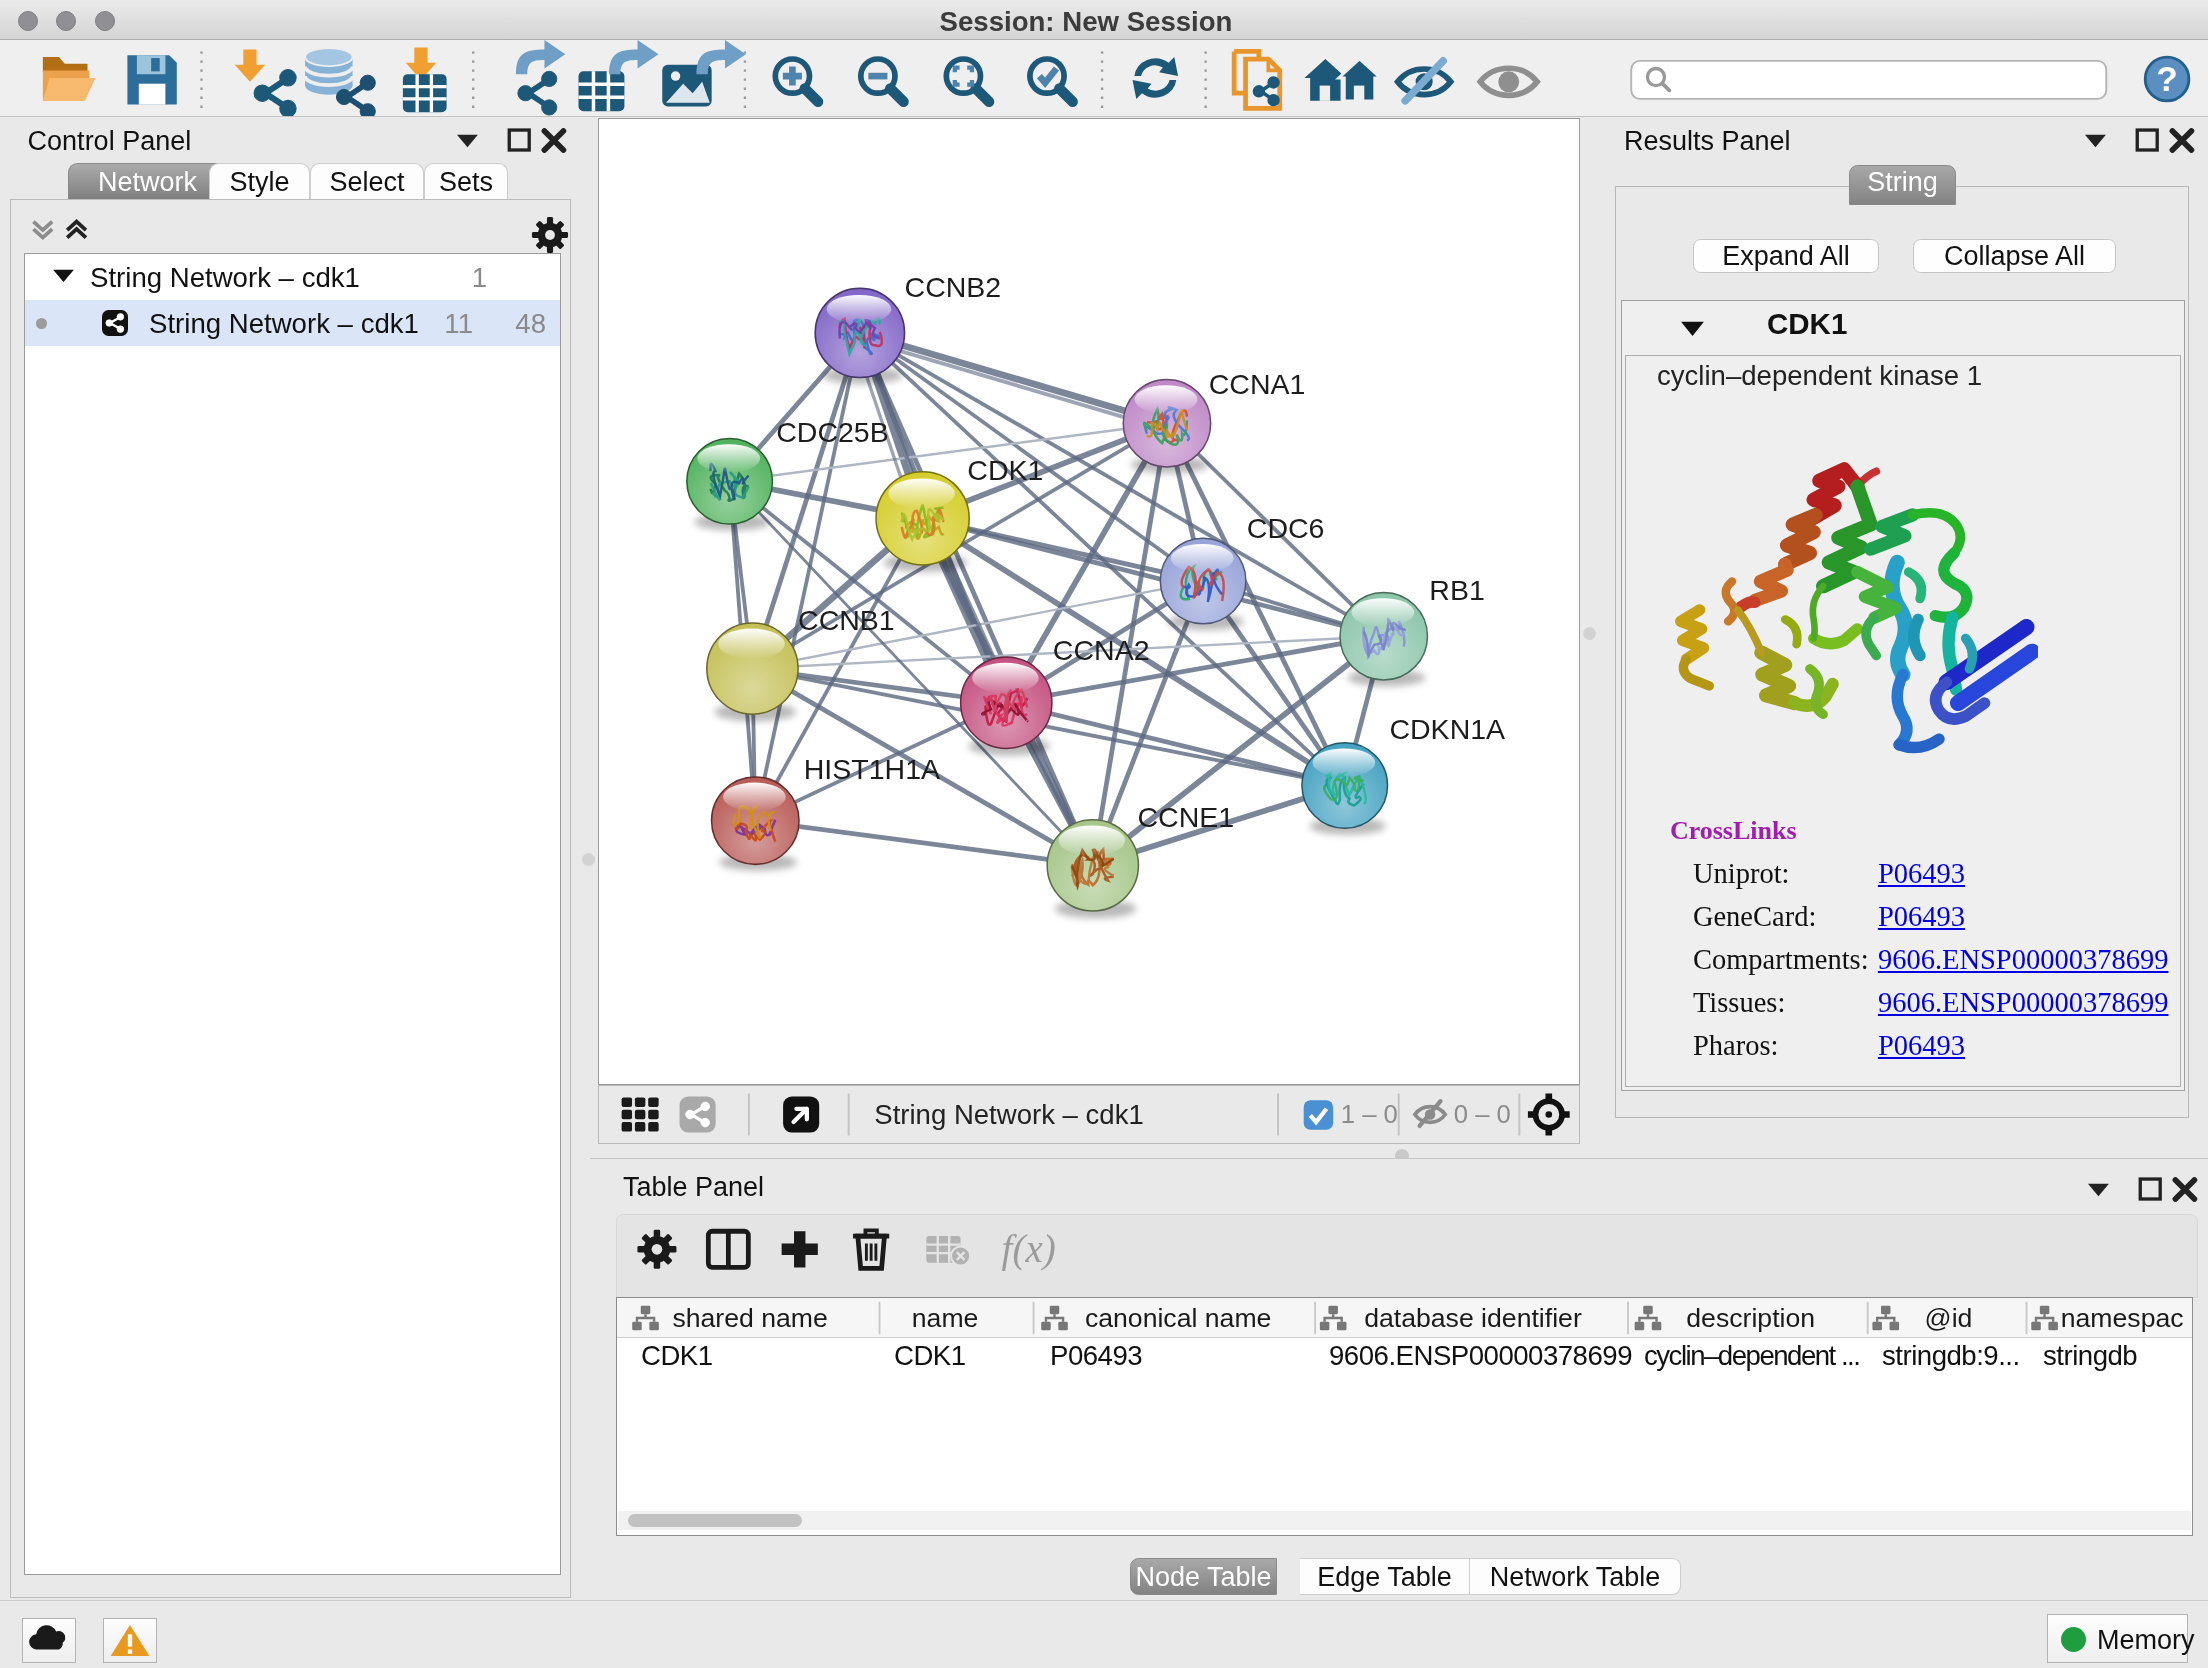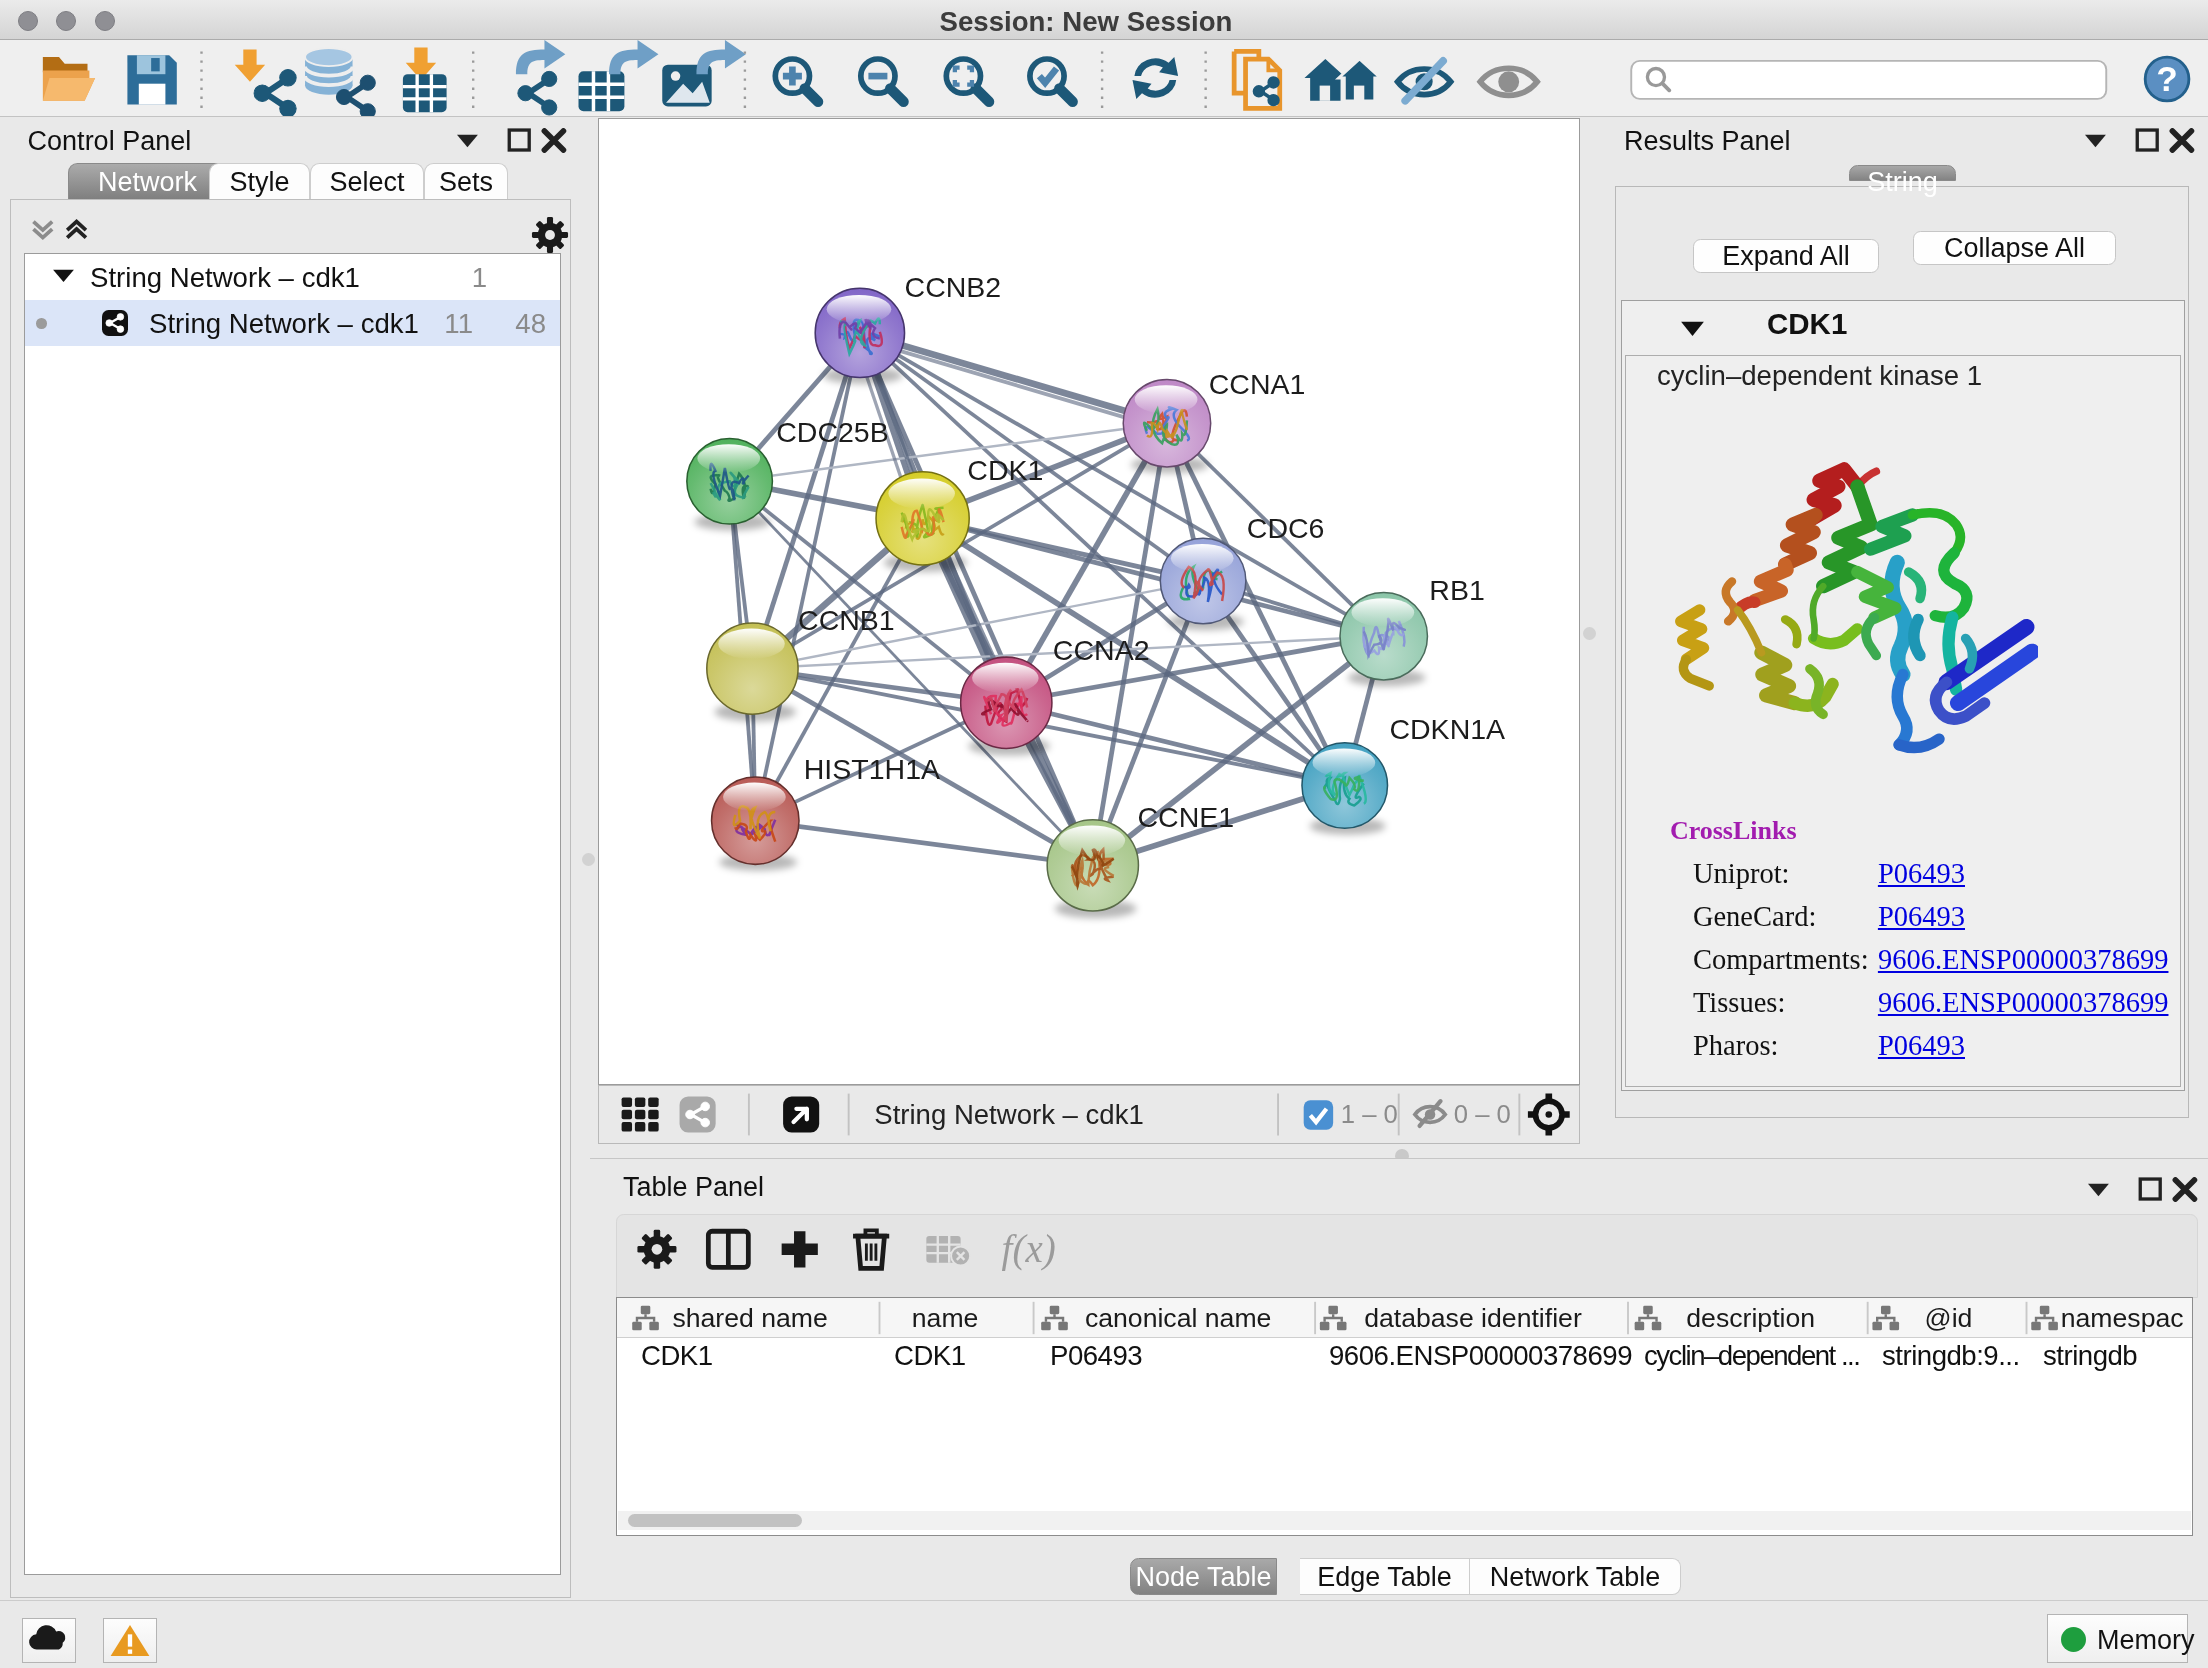--- a/index.html
+++ b/index.html
@@ -530,24 +530,24 @@
 <div class="abs" style="left:1598px;top:117px;width:611px;height:1041px;background:#e9e9e9;">
 <div class="abs" style="left:26px;top:8.6px;font-size:27px;color:#111;">Results Panel</div>
   <svg class="abs" style="left:487px;top:11.4px;" width="114" height="25" viewBox="0 0 120 26">
     <path d="M0,7 L22,7 L11,20 Z" fill="#222"></path>
     <rect x="55" y="2" width="21" height="21" fill="none" stroke="#222" stroke-width="3.5"></rect>
     <path d="M92,3 L112,23 M112,3 L92,23" stroke="#222" stroke-width="6" stroke-linecap="round"></path>
   </svg>
 
   <div class="abs" style="left:17px;top:69px;width:574px;height:932px;background:#e9e9e9;border:1px solid #b8b8b8;box-sizing:border-box;"></div>
 
-  <div class="abs" style="left:251px;top:48px;width:107px;height:16px;background:linear-gradient(#a8a8a8,#838383);border:1px solid #8a8a8a;border-radius:8.6px 8.6px 0 0;color:#fff;font-size:27px;text-align:center;line-height:33px;box-sizing:border-box;">String</div>
+  <div class="abs" style="left:251px;top:48px;width:107px;height:40px;background:linear-gradient(#a8a8a8,#838383);border:1px solid #8a8a8a;border-radius:8.6px 8.6px 0 0;color:#fff;font-size:27px;text-align:center;line-height:33px;box-sizing:border-box;">String</div>
 
   <div class="abs" style="left:95px;top:122px;width:186px;height:34px;background:#fefefe;border:1px solid #c6c6c6;border-radius:7.6px;font-size:27px;color:#111;text-align:center;line-height:32px;box-sizing:border-box;">Expand All</div>
-  <div class="abs" style="left:315px;top:114px;width:203px;height:34px;background:#fefefe;border:1px solid #c6c6c6;border-radius:7.6px;font-size:27px;color:#111;text-align:center;line-height:32px;box-sizing:border-box;">Collapse All</div>
+  <div class="abs" style="left:315px;top:122px;width:203px;height:34px;background:#fefefe;border:1px solid #c6c6c6;border-radius:7.6px;font-size:27px;color:#111;text-align:center;line-height:32px;box-sizing:border-box;">Collapse All</div>
 
   <div class="abs" style="left:23px;top:183px;width:564px;height:791px;background:#efefef;border:1px solid #9f9f9f;box-sizing:border-box;">
 
     <svg class="abs" style="left:57px;top:18px" width="27" height="19" viewBox="0 0 28 20">
         <path d="M2,3 L26,3 L14,18 Z" fill="#111"></path>
       </svg>
     <div class="abs" style="left:145px;top:5.7px;font-size:29.5px;font-weight:bold;color:#111;">CDK1</div>
     <div class="abs" style="left:2.9px;top:54px;width:556px;height:732px;background:#efefef;border:1px solid #adadad;box-sizing:border-box;">
       <div class="abs" style="left:31px;top:3.8px;font-size:27.6px;color:#222;">cyclin–dependent kinase 1</div>
       <svg class="abs" style="left:45px;top:102px" width="367" height="302" viewBox="0 0 386 318">

